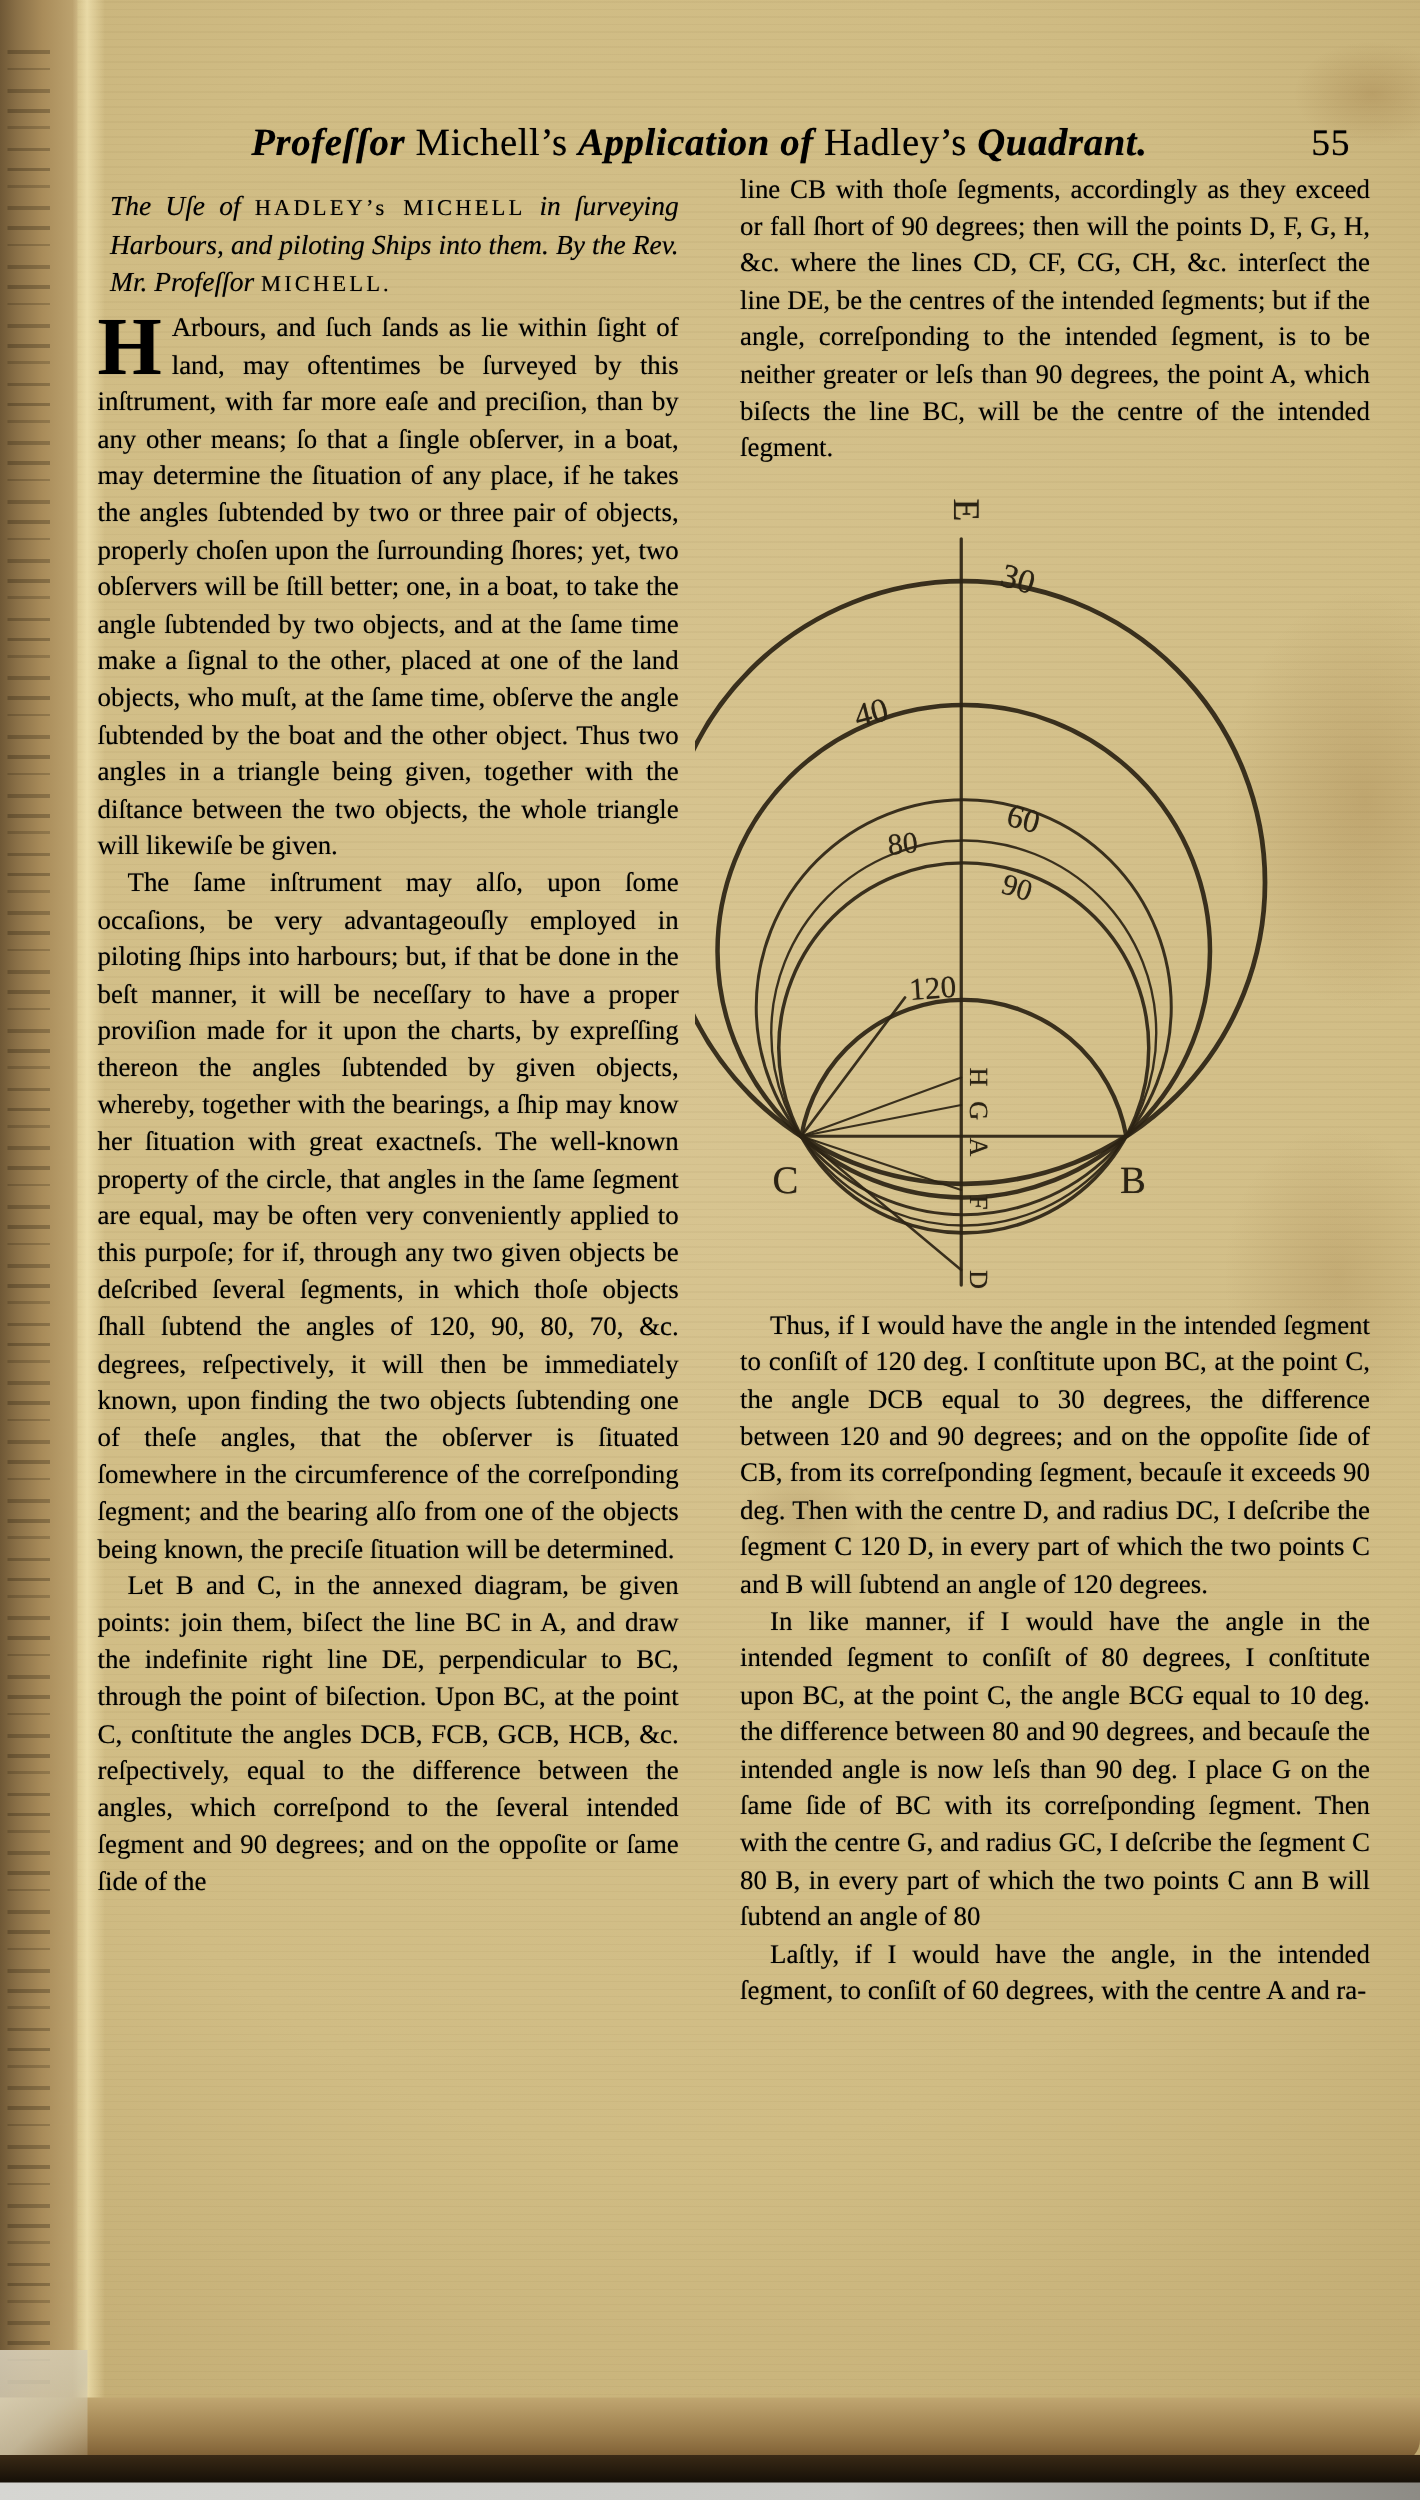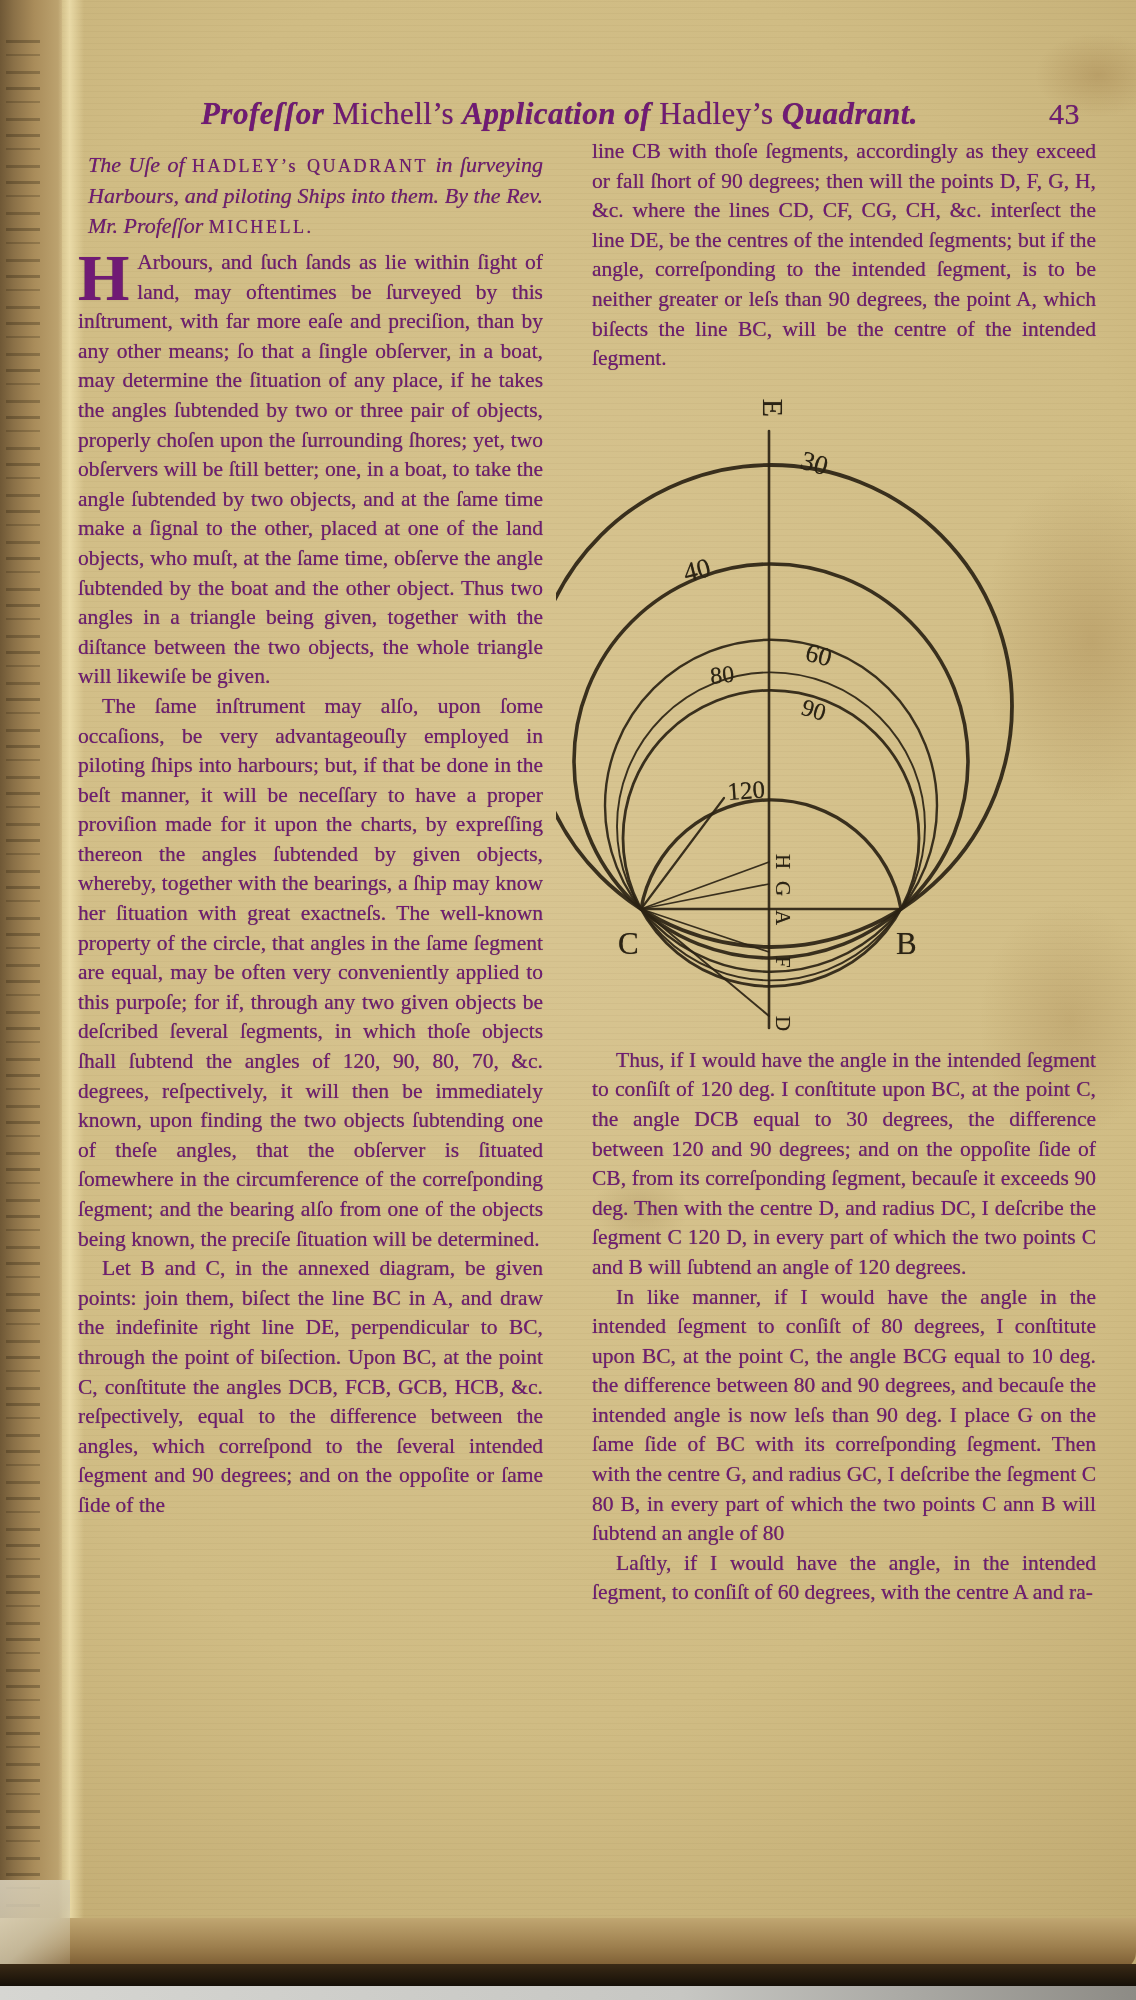--- a/index.html
+++ b/index.html
@@ -32,21 +32,21 @@
   .page-bottom{position:absolute;left:0;top:1918px;width:1136px;height:52px;
     background:linear-gradient(180deg,#c0a671 0,#9d7f4e 55%,#77582f 100%);
     border-radius:0 0 18px 6px;}
   .bottom-shadow{position:absolute;left:0;top:1964px;width:1136px;height:24px;
     background:linear-gradient(180deg,#3a2a16 0,#120d06 100%);}
   .table-surface{position:absolute;left:0;top:1986px;width:1136px;height:14px;
     background:linear-gradient(90deg,#d6d6d2 0,#c7c7c3 60%,#8d8b85 100%);}
   .corner-light{position:absolute;left:0;top:1880px;width:70px;height:110px;
     background:linear-gradient(135deg,#e4ddc9 0,#cfc6ab 50%,rgba(207,198,171,0) 100%);opacity:.8;}
   
-  .ink{color:#701a75;text-shadow:0 0 .7px rgba(45,37,23,.65);}
+  .ink{color:#000000;text-shadow:0 0 .7px rgba(45,37,23,.65);}
   .header{position:absolute;left:78px;top:96px;width:1002px;display:flex;align-items:baseline;
     font-size:31px;letter-spacing:.5px;white-space:nowrap;}
   .header .title-group{flex:1;text-align:center;}
   .it{font-style:italic;}
   .bold{font-weight:bold;}
   .pagenum{font-size:30px;margin-left:8px;}
   .col{position:absolute;text-align:justify;font-size:21.5px;line-height:29.6px;}
   .col-left{left:78px;top:150px;width:465px;}
   .col-right{left:592px;top:137px;width:504px;}
   p.para{margin:0;}
@@ -63,25 +63,25 @@
 <body>
 
 <div id="stage">
   <div class="paper"></div>
   <div class="gutter"></div>
   <div class="gutter-marks"></div>
   <div class="fold"></div>
 
   <div class="header ink">
     <span class="title-group"><span class="it bold">Profeſſor</span><span> Michell’s </span><span class="it bold">Application of</span><span> Hadley’s </span><span class="it bold">Quadrant.</span></span>
-    <span class="pagenum">43</span>
+    <span class="pagenum">55</span>
   </div>
 
   <div class="col col-left ink">
-    <p class="intro"><span>The Uſe of </span><span class="smallcaps">HADLEY’s QUADRANT</span><span> in ſurveying Harbours, and piloting Ships into them.  By the Rev. Mr. Profeſſor </span><span class="smallcaps">MICHELL.</span></p>
+    <p class="intro"><span>The Uſe of </span><span class="smallcaps">HADLEY’s MICHELL</span><span> in ſurveying Harbours, and piloting Ships into them.  By the Rev. Mr. Profeſſor </span><span class="smallcaps">MICHELL.</span></p>
     <p class="para"><span class="dropcap">H</span><span>Arbours, and ſuch ſands as lie within ſight of land, may oftentimes be ſurveyed by this inſtrument, with far more eaſe and preciſion, than by any other means; ſo that a ſingle obſerver, in a boat, may determine the ſituation of any place, if he takes the angles ſubtended by two or three pair of objects, properly choſen upon the ſurrounding ſhores; yet, two obſervers will be ſtill better; one, in a boat, to take the angle ſubtended by two objects, and at the ſame time make a ſignal to the other, placed at one of the land objects, who muſt, at the ſame time, obſerve the angle ſubtended by the boat and the other object.  Thus two angles in a triangle being given, together with the diſtance between the two objects, the whole triangle will likewiſe be given.</span></p>
     <p class="para indent">The ſame inſtrument may alſo, upon ſome occaſions, be very advantageouſly employed in piloting ſhips into harbours; but, if that be done in the beſt manner, it will be neceſſary to have a proper proviſion made for it upon the charts, by expreſſing thereon the angles ſubtended by given objects, whereby, together with the bearings, a ſhip may know her ſituation with great exactneſs.  The well-known property of the circle, that angles in the ſame ſegment are equal, may be often very conveniently applied to this purpoſe; for if, through any two given objects be deſcribed ſeveral ſegments, in which thoſe objects ſhall ſubtend the angles of 120, 90, 80, 70, &amp;c. degrees, reſpectively, it will then be immediately known, upon finding the two objects ſubtending one of theſe angles, that the obſerver is ſituated ſomewhere in the circumference of the correſponding ſegment; and the bearing alſo from one of the objects being known, the preciſe ſituation will be determined.</p>
     <p class="para indent">Let B and C, in the annexed diagram, be given points: join them, biſect the line BC in A, and draw the indefinite right line DE, perpendicular to BC, through the point of biſection.  Upon BC, at the point C, conſtitute the angles DCB, FCB, GCB, HCB, &amp;c. reſpectively, equal to the difference between the angles, which correſpond to the ſeveral intended ſegment and 90 degrees; and on the oppoſite or ſame ſide of the</p>
   </div>
 
   <div class="col col-right ink">
     <p class="para">line CB with thoſe ſegments, accordingly as they exceed or fall ſhort of 90 degrees; then will the points D, F, G, H, &amp;c. where the lines CD, CF, CG, CH, &amp;c. interſect the line DE, be the centres of the intended ſegments; but if the angle, correſponding to the intended ſegment, is to be neither greater or leſs than 90 degrees, the point A, which biſects the line BC, will be the centre of the intended ſegment.</p>
 
     <svg class="figure" width="560" height="648" viewBox="0 0 560 648">
 

